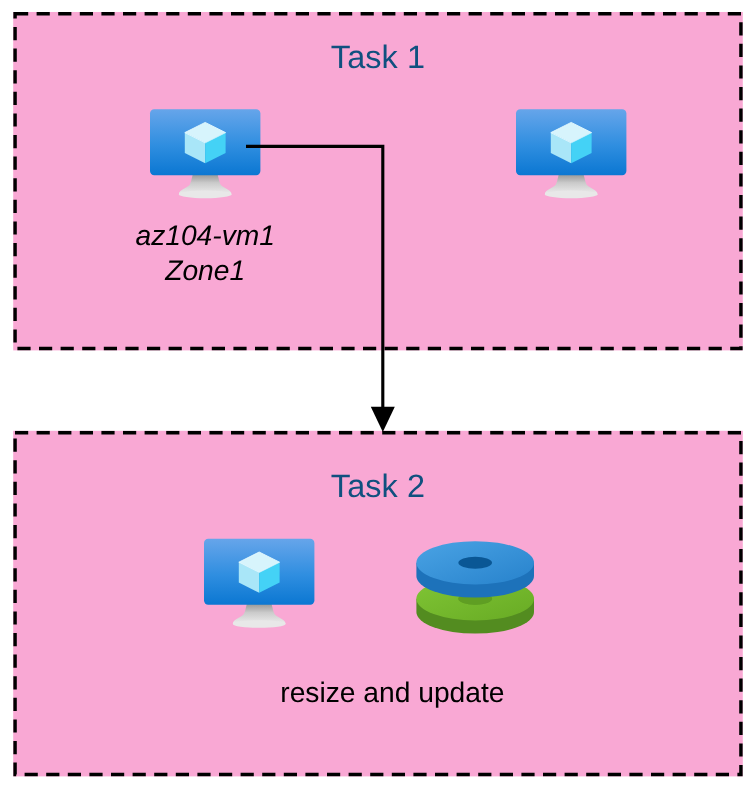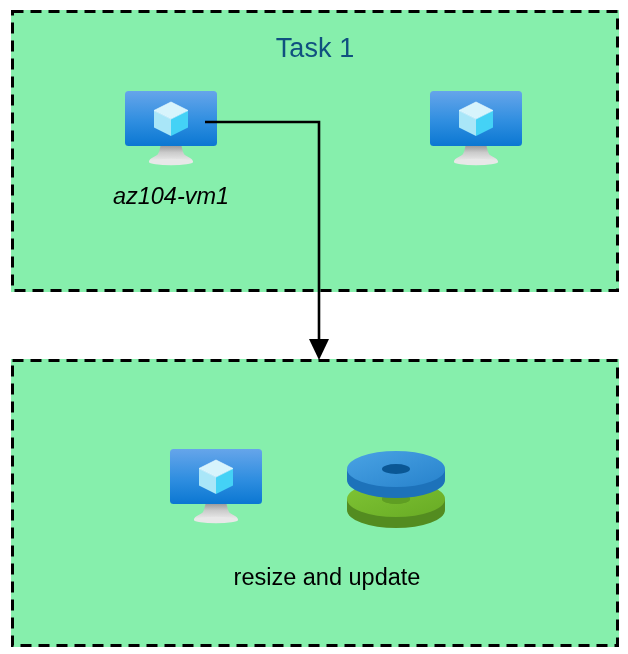--- a/index.html
+++ b/index.html
@@ -20,21 +20,21 @@
     position: absolute;
     left: 0;
     top: 0;
     width: 628px;
     height: 654px;
   }
 
   
   .task-panel {
     position: absolute;
-    background: #86efac;
+    background: #f9a8d4;
     box-sizing: border-box;
   }
   .panel-dash {
     position: absolute;
     left: 0; top: 0;
     width: 100%; height: 100%;
     pointer-events: none;
   }
 
   #task1-panel {
@@ -174,20 +174,21 @@
           <g transform="translate(50,31)">
             <polygon points="0,-17 17,-8.5 0,0 -17,-8.5" fill="#d7f4fc"></polygon>
             <polygon points="-17,-8.5 0,0 0,17 -17,8.5" fill="#a9e6f8"></polygon>
             <polygon points="17,-8.5 0,0 0,17 17,8.5" fill="#44d2f6"></polygon>
             <polygon points="0,-17 17,-8.5 0,0 -17,-8.5" fill="none" stroke="#e8fbff" stroke-width="0.7"></polygon>
           </g>
         </svg>
       </div>
       <div class="vm-label">
         <span class="vm-label-line">az104-vm1</span>
+        <span class="vm-label-line">Zone1</span>
       </div>
     </div>
 
     <div class="vm-node" id="vm2-node">
       <div class="vm-icon-wrap">
         <svg width="100" height="82" viewBox="0 0 100 82">
           <defs>
             <linearGradient id="vmScreenGrad2" x1="0" y1="0" x2="0" y2="1">
               <stop offset="0%" stop-color="#66a5ea"></stop>
               <stop offset="55%" stop-color="#2f8ee0"></stop>
@@ -217,20 +218,21 @@
       </div>
     </div>
   </div>
 
   <div class="task-panel" id="task2-panel">
 
     <svg class="panel-dash" viewBox="0 0 608 288" preserveAspectRatio="none">
       <rect x="1.5" y="1.5" width="605" height="285" fill="none" stroke="#000000" stroke-width="3" stroke-dasharray="11 7"></rect>
     </svg>
 
+    <div class="task-title" id="task2-title">Task 2</div>
 
     <div id="task2-icons">
 
       <div id="task2-vm-icon">
         <svg width="100" height="82" viewBox="0 0 100 82">
           <defs>
             <linearGradient id="vmScreenGrad3" x1="0" y1="0" x2="0" y2="1">
               <stop offset="0%" stop-color="#66a5ea"></stop>
               <stop offset="55%" stop-color="#2f8ee0"></stop>
               <stop offset="100%" stop-color="#0b77d2"></stop>

